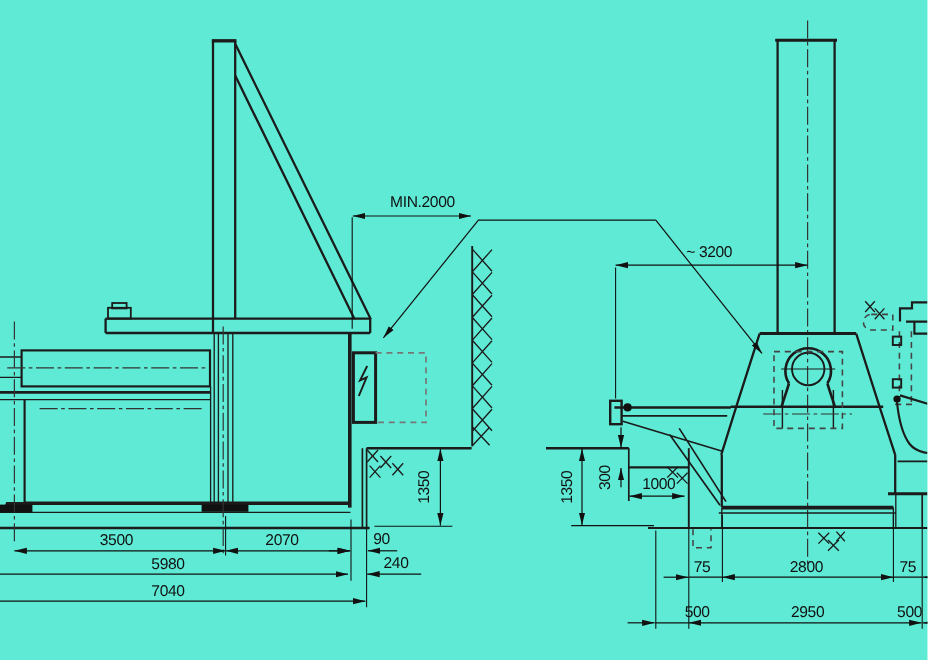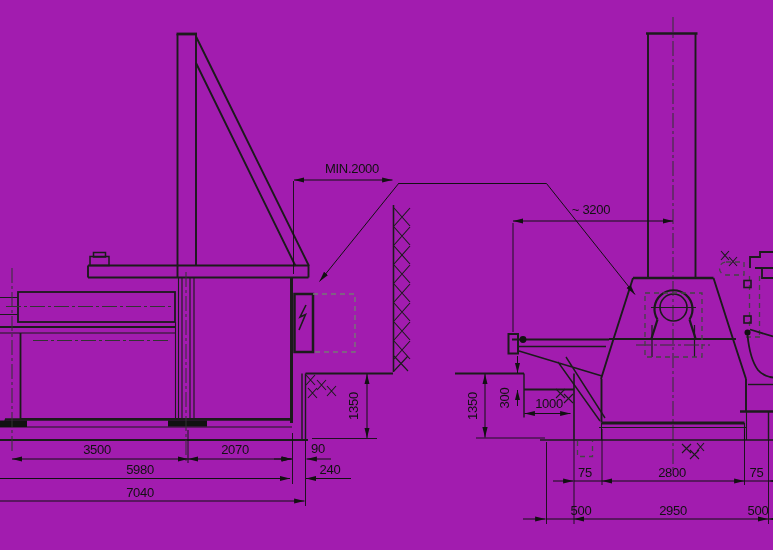--- a/index.html
+++ b/index.html
@@ -1,16 +1,16 @@
 <!DOCTYPE html>
 <html><head>
 <meta charset="utf-8">
 <style>
   html,body{margin:0;padding:0;background:#fff;}
-  .stage{position:relative;width:773px;height:550px;background:#a21caf;overflow:hidden;
+  .stage{position:relative;width:773px;height:550px;background:#5eead4;overflow:hidden;
          font-family:"Liberation Sans",sans-serif;}
   svg{display:block}
   text{font-family:"Liberation Sans","DejaVu Sans",sans-serif;font-size:13px;fill:#111;
        letter-spacing:-0.3px;}
   .ln{stroke:#1b1b1b;fill:none}
   .thin{stroke-width:1.1}
   .med{stroke-width:1.9}
   .thick{stroke-width:2.8}
   .cl{stroke:#333;stroke-width:1;fill:none;stroke-dasharray:15 3 3 3}
   .dash{stroke:#444;fill:none;stroke-width:1.3;stroke-dasharray:5 4}

